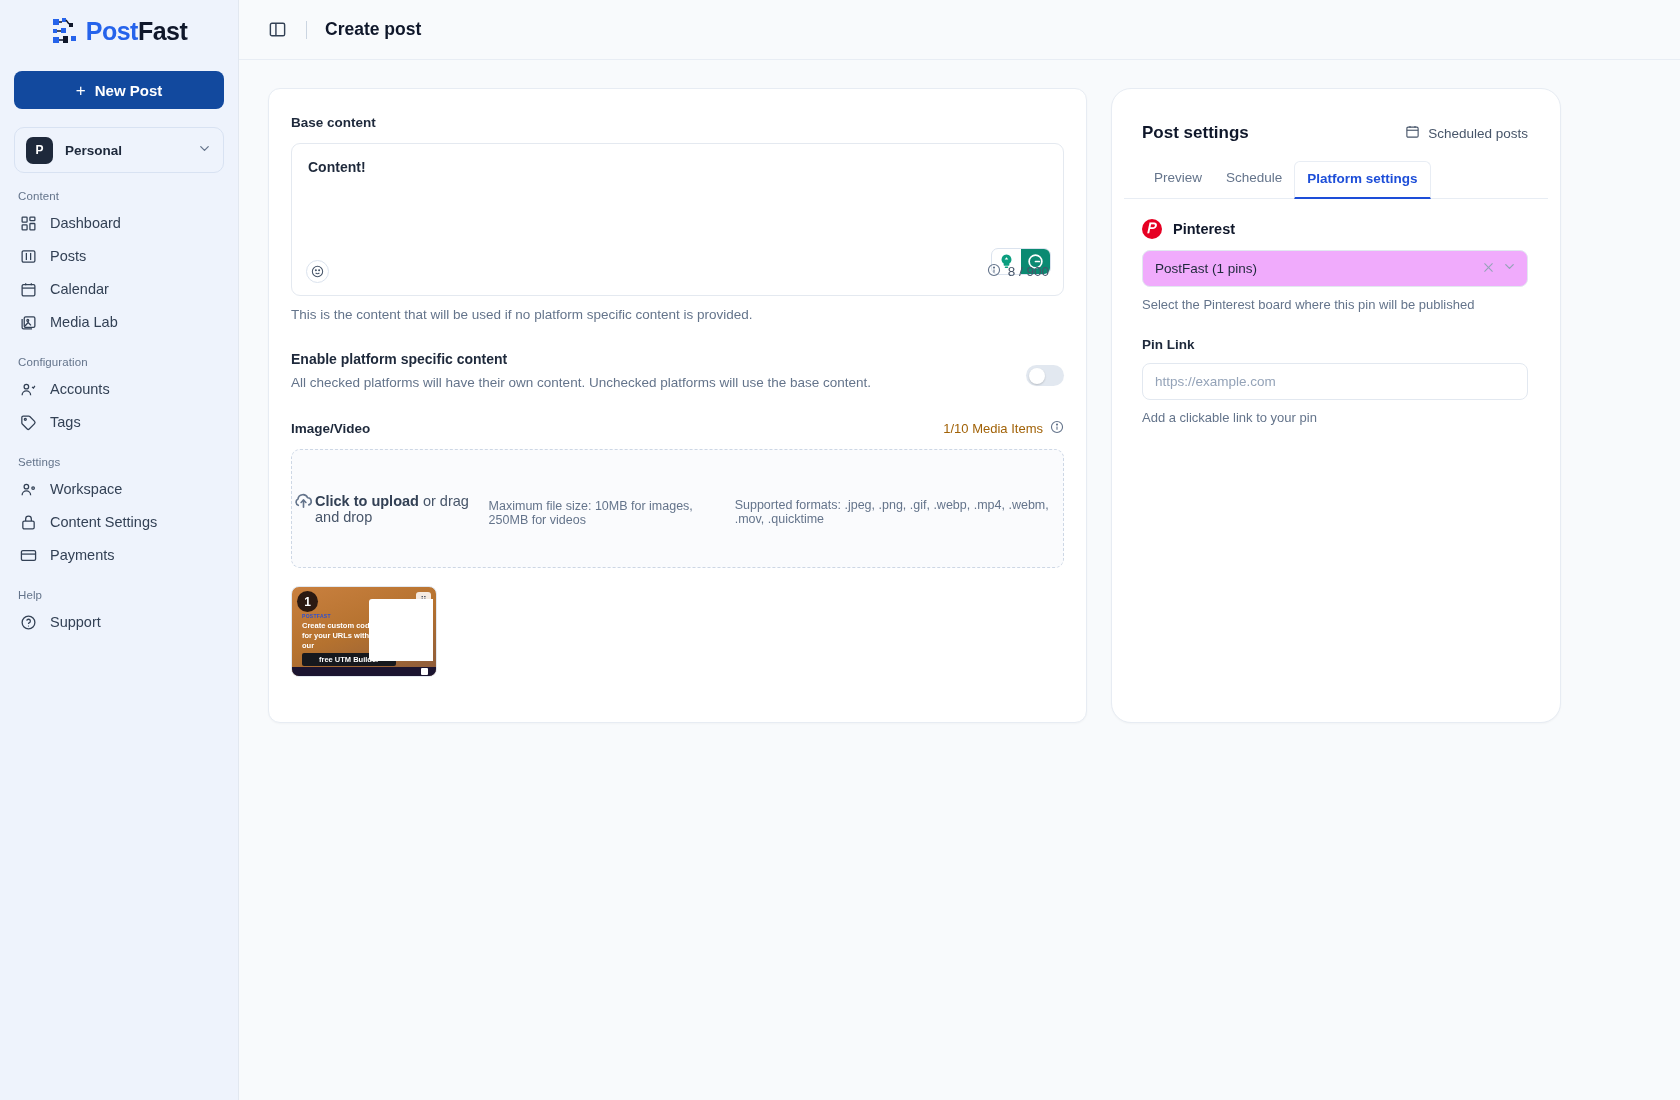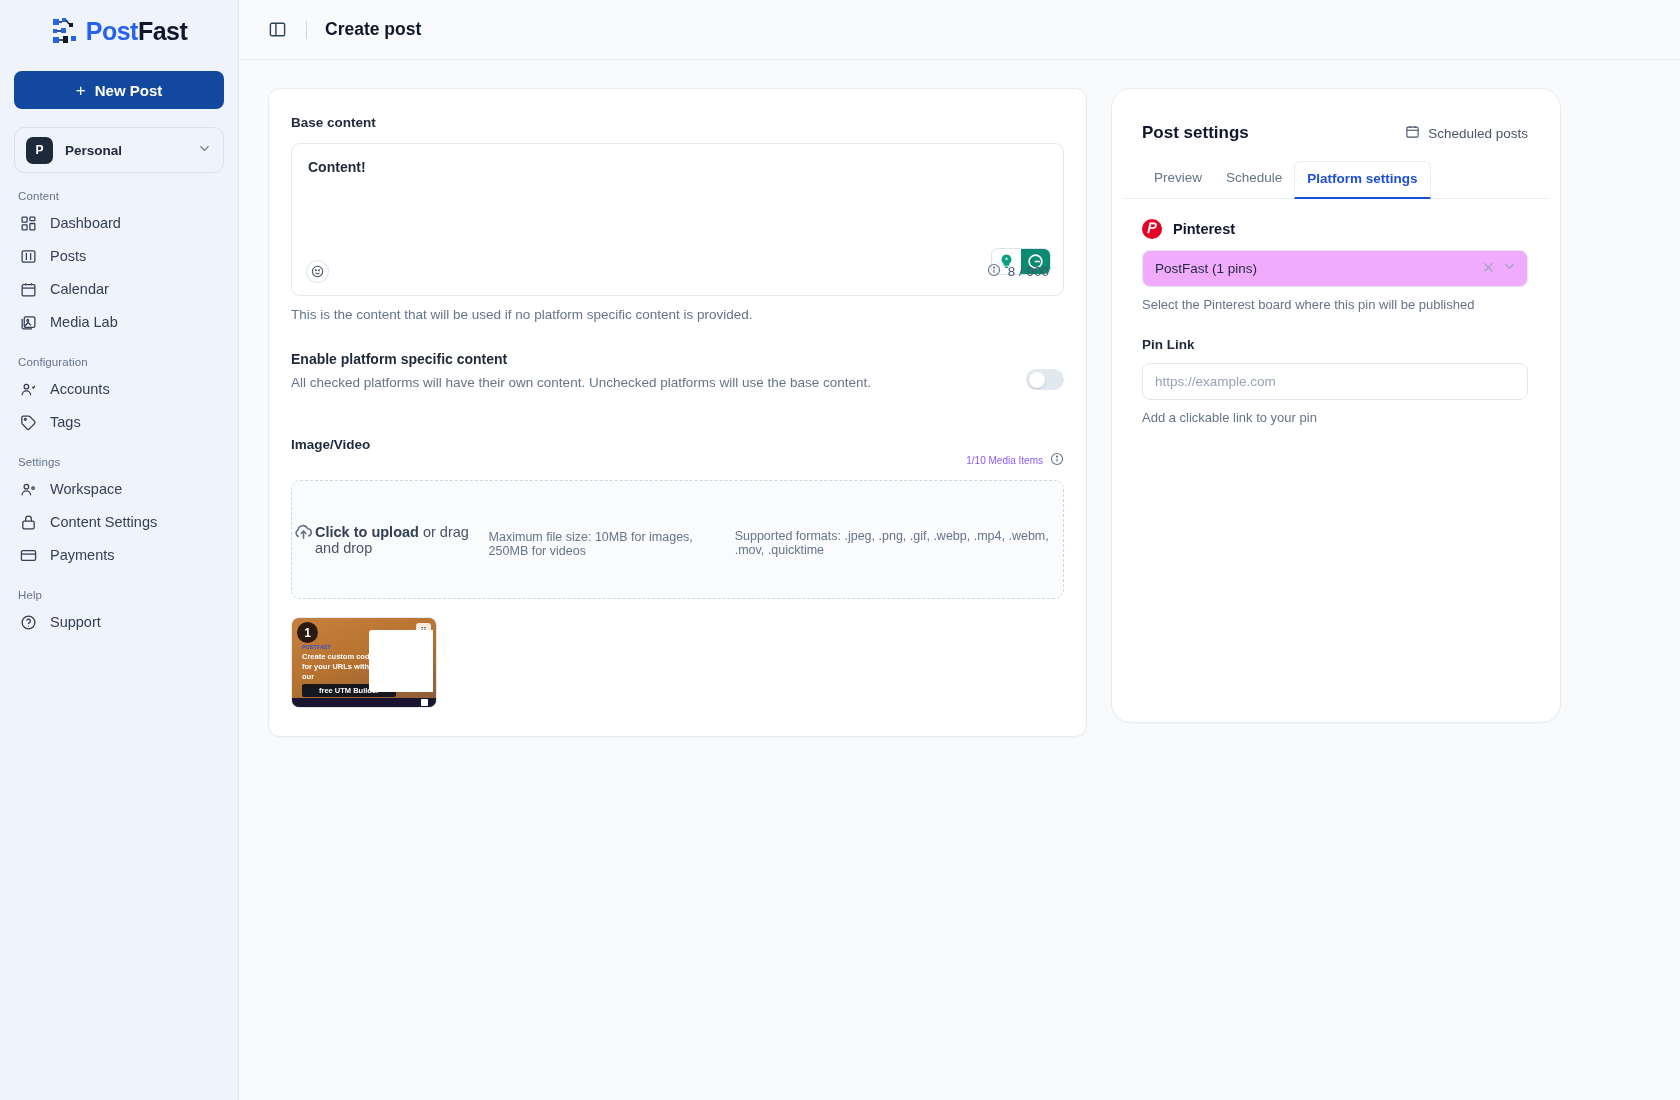--- a/index.html
+++ b/index.html
@@ -107,35 +107,35 @@
     position: absolute; left: 0; right: 0; bottom: 0; height: 48px;
     display: flex; align-items: center; justify-content: space-between; padding: 0 14px 0 14px;
   }
   .emoji-btn {
     width: 23px; height: 23px; border-radius: 50%; border: 1px solid #dbe3ee;
     display: flex; align-items: center; justify-content: center; cursor: pointer; color:#475569;
   }
   .char-count { display: flex; align-items: center; gap: 7px; font-size: 13.5px; color: #475569; font-weight: 500;}
   .helper-text { margin-top: 11px; font-size: 13.5px; color: #64748b; }
 
-  .pf-row { margin-top: 29px; display: flex; align-items: flex-end; justify-content: space-between; }
+  .pf-row { margin-top: 29px; display: flex; align-items: center; justify-content: space-between; }
   .pf-title { font-size: 14px; font-weight: 700; color: #1e293b; }
   .pf-sub { font-size: 13.5px; color: #64748b; margin-top: 8px; }
   .toggle {
     width: 38px; height: 21px; border-radius: 11px; background: #e2e8f0;
     position: relative; cursor: pointer; flex: 0 0 38px; margin-top: 10px;
   }
   .toggle .knob {
     position: absolute; top: 2.5px; left: 3px; width: 16px; height: 16px;
     border-radius: 50%; background: #fff; box-shadow: 0 1px 2px rgba(0,0,0,.18);
   }
 
   .media-head { margin-top: 30px; display: flex; align-items: center; justify-content: space-between; }
   .media-label { font-size: 13.5px; font-weight: 700; color: #1e293b; }
-  .media-count { font-size: 10px; color: #8b5cf6; display: flex; align-items: center; gap: 7px; margin-top: 32px; }
+  .media-count { font-size: 13px; color: #a16207; display: flex; align-items: center; gap: 7px; }
 
   .dropzone {
     margin-top: 12px; border: 1.5px dashed #cdd7e5; border-radius: 9px;
     height: 119px; background: #fafbfd;
     display: flex; flex-direction: row; align-items: center; justify-content: center; gap: 0;
     cursor: pointer;
   }
   .dz-icon { color: #64748b; margin-bottom: 11px; }
   .dz-main { font-size: 14.5px; color: #475569; }
   .dz-main b { color: #334155; font-weight: 700; }

